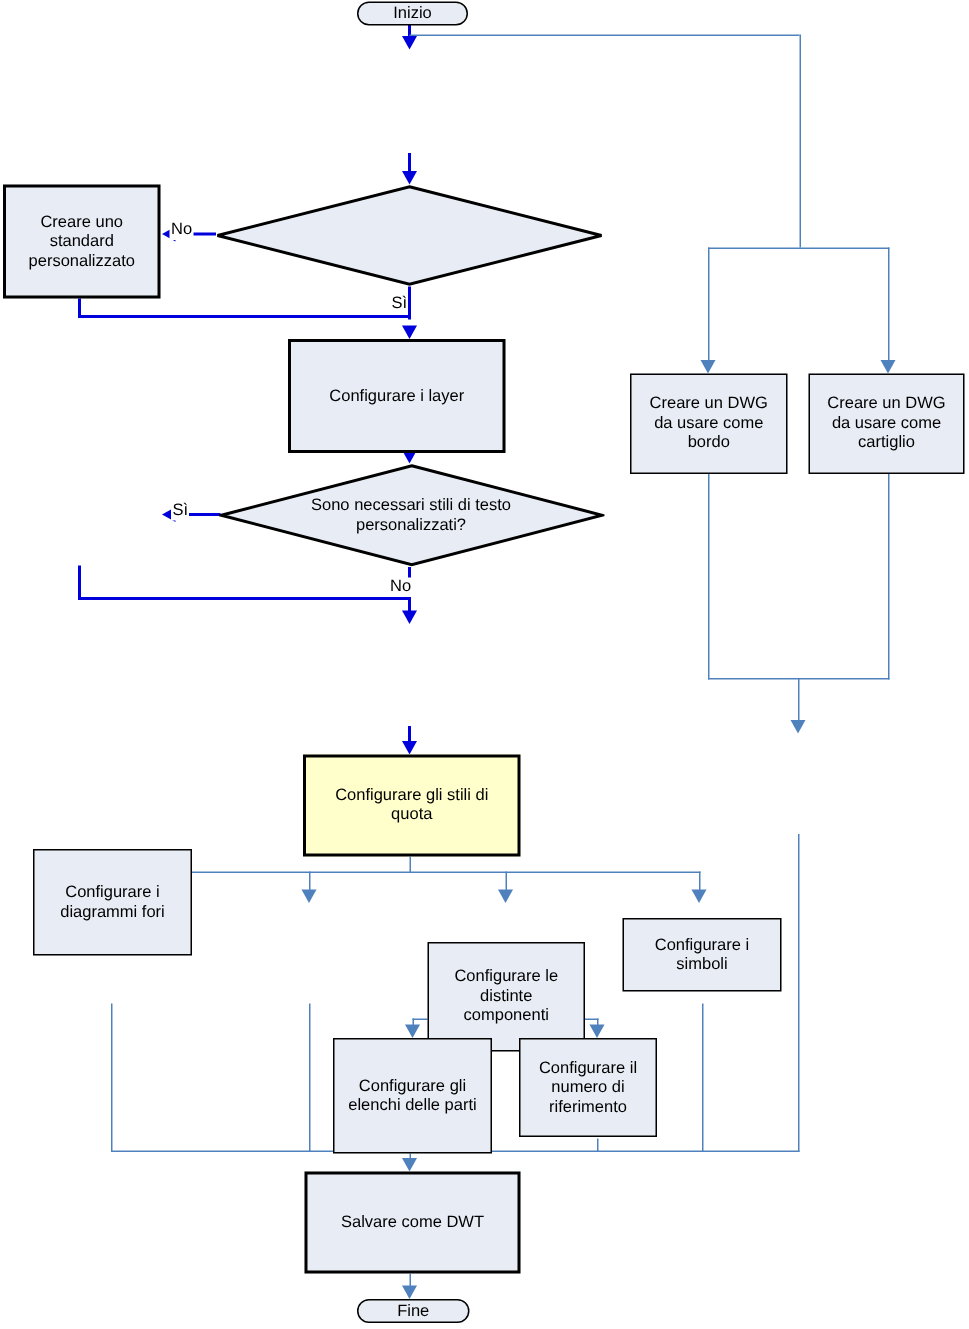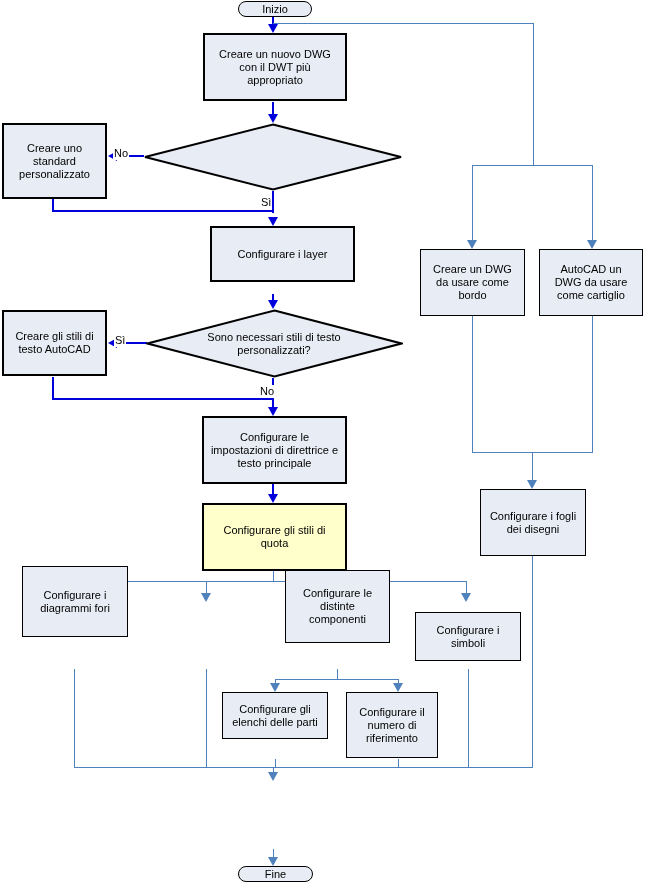--- a/index.html
+++ b/index.html
@@ -96,50 +96,47 @@
       <div class="ah" style="left: 461px; top: 593px; border-left: 5px solid transparent; border-right: 5px solid transparent; border-top: 9px solid rgb(79, 129, 189);"></div>
       <div class="ah" style="left: 270px; top: 683px; border-left: 5px solid transparent; border-right: 5px solid transparent; border-top: 9px solid rgb(79, 129, 189);"></div>
       <div class="ah" style="left: 393px; top: 683px; border-left: 5px solid transparent; border-right: 5px solid transparent; border-top: 9px solid rgb(79, 129, 189);"></div>
       <div class="ah" style="left: 268px; top: 772px; border-left: 5px solid transparent; border-right: 5px solid transparent; border-top: 9px solid rgb(79, 129, 189);"></div>
       <div class="ah" style="left: 268px; top: 857px; border-left: 5px solid transparent; border-right: 5px solid transparent; border-top: 9px solid rgb(79, 129, 189);"></div>
     </div>
 
   <div class="oval" style="left:238px;top:1px;width:74px;height:16px">Inizio</div>
   <div class="oval" style="left:238px;top:866px;width:75px;height:16px">Fine</div>
 
-  <div class="box" style="left:203px;top:33px;width:144px;height:68px">Creare un nuovo DWG con il DWT più appropriato</div>
 
   <svg class="diamond-svg" style="left:143px;top:123px" width="260" height="68">
     <polygon points="130,1.5 258,34 130,66.5 2,34"></polygon>
   </svg>
 
   <div class="box" style="left:2px;top:123px;width:105px;height:76px">Creare uno standard personalizzato</div>
 
-  <div class="box" style="left:210px;top:226px;width:145px;height:56px">Configurare i layer</div>
+  <div class="box" style="left:192px;top:226px;width:145px;height:76px">Configurare i layer</div>
 
   <svg class="diamond-svg" style="left:146px;top:309px" width="257" height="69">
     <polygon points="128.5,1.5 255.5,34.5 128.5,67.5 1.5,34.5"></polygon>
   </svg>
   <div class="dtext" style="left:194px;top:309px;width:160px;height:69px">Sono necessari stili di testo personalizzati?</div>
 
-  <div class="box" style="left:2px;top:310px;width:105px;height:66px">Creare gli stili di testo AutoCAD</div>
 
-  <div class="box" style="left:202px;top:416px;width:145px;height:68px">Configurare le impostazioni di direttrice e testo principale</div>
 
   <div class="box highlight" style="left:202px;top:503px;width:145px;height:68px">Configurare gli stili di quota</div>
 
   <div class="box thin" style="left:22px;top:566px;width:106px;height:71px">Configurare i diagrammi fori</div>
-  <div class="box thin" style="left:285px;top:570px;width:105px;height:73px">Configurare le distinte componenti</div>
+  <div class="box thin" style="left:285px;top:628px;width:105px;height:73px">Configurare le distinte componenti</div>
   <div class="box thin" style="left:415px;top:612px;width:106px;height:49px">Configurare i simboli</div>
 
-  <div class="box thin" style="left:222px;top:692px;width:106px;height:47px">Configurare gli elenchi delle parti</div>
+  <div class="box thin" style="left:222px;top:692px;width:106px;height:77px">Configurare gli elenchi delle parti</div>
   <div class="box thin" style="left:346px;top:692px;width:92px;height:66px">Configurare il numero di riferimento</div>
 
   <div class="box thin" style="left:420px;top:249px;width:105px;height:67px">Creare un DWG da usare come bordo</div>
-  <div class="box thin" style="left:539px;top:249px;width:104px;height:67px">AutoCAD un DWG da usare come cartiglio</div>
-  <div class="box thin" style="left:480px;top:489px;width:106px;height:67px">Configurare i fogli dei disegni</div>
+  <div class="box thin" style="left:539px;top:249px;width:104px;height:67px">Creare un DWG da usare come cartiglio</div>
 
+  <div class="box" style="left:203px;top:781px;width:144px;height:68px">Salvare come DWT</div>
 
   <span class="lbl" style="left:113px;top:147px">No</span>
   <span class="lbl" style="left:260px;top:196px">Sì</span>
   <span class="lbl" style="left:114px;top:334px">Sì</span>
   <span class="lbl" style="left:259px;top:385px">No</span>
 </div>
 
 </body></html>

